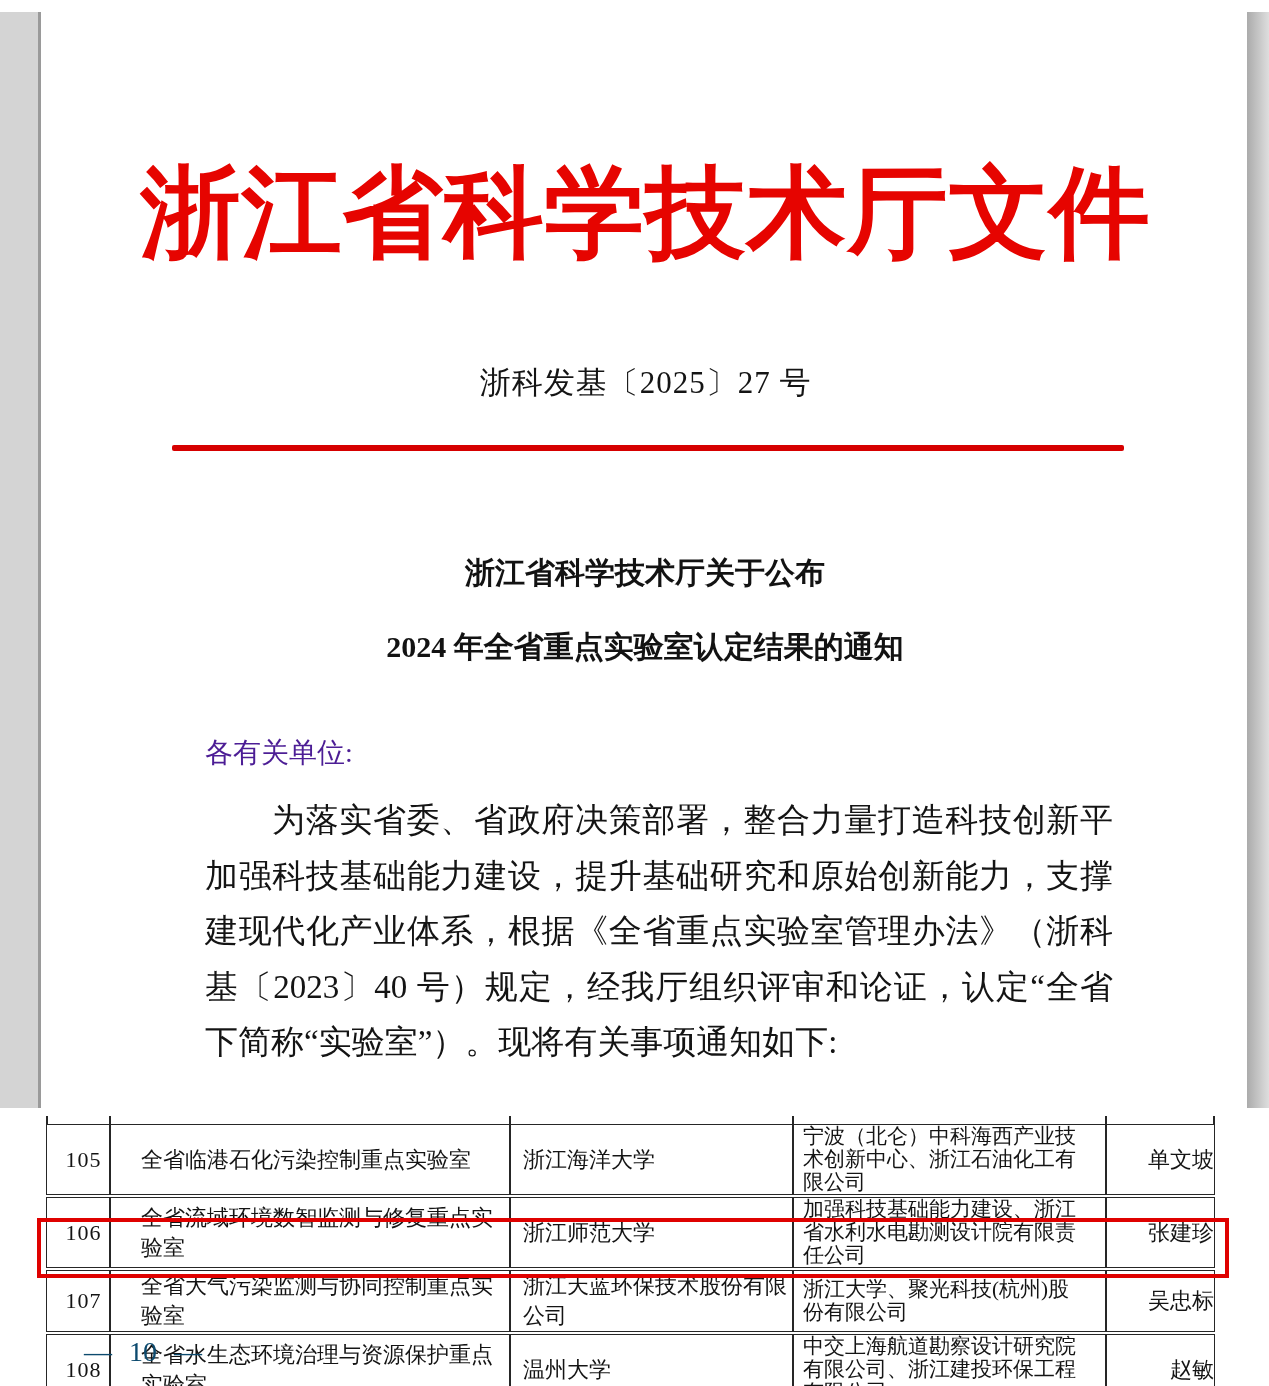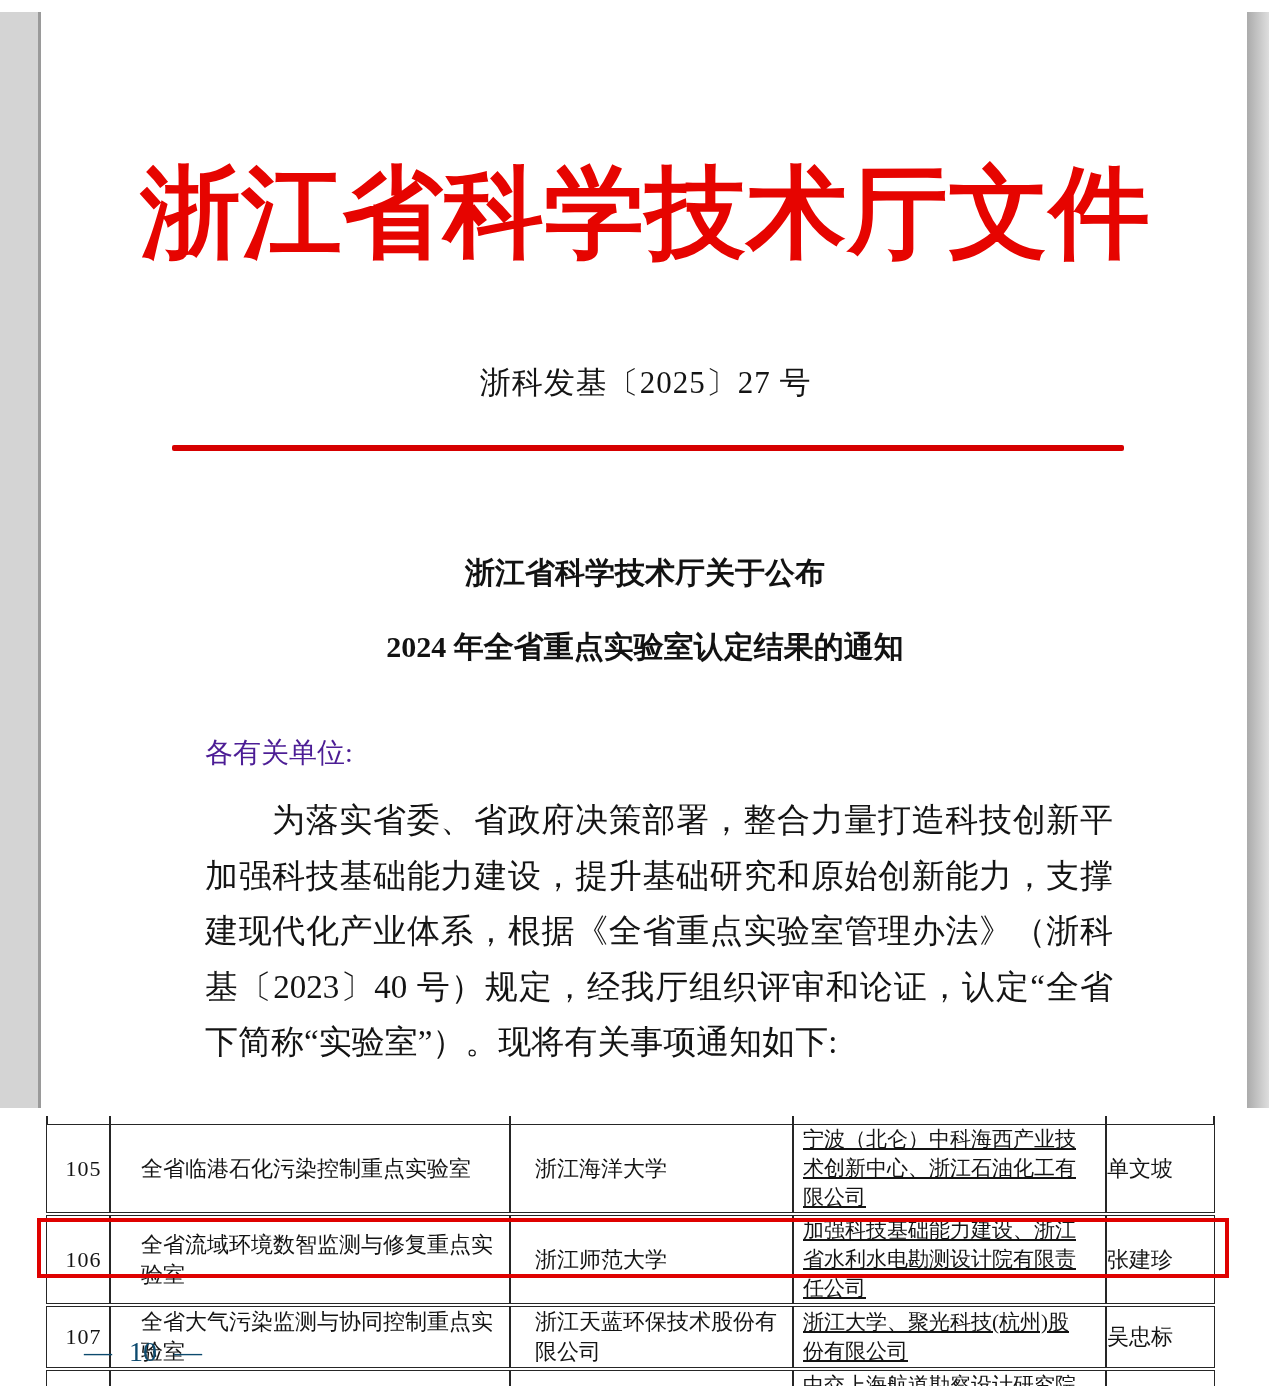--- a/index.html
+++ b/index.html
@@ -99,23 +99,23 @@
   }
   .results-table td {
     border: 1.5px solid #262626;
     height: 45px;
     vertical-align: middle;
     background: #ffffff;
     overflow: hidden;
   }
   td.c-num      { text-align: center; letter-spacing: 1px; padding-left: 11px; }
   td.c-lab      { padding-left: 30px; }
-  td.c-inst     { padding-left: 24px; }
-  td.c-partners { padding: 0 16px 0 9px; font-size: 21px; line-height: 29px; text-decoration: underline; }
-  td.c-dir      { text-align: left; }
+  td.c-inst     { padding-left: 12px; }
+  td.c-partners { padding: 0 16px 0 9px; font-size: 21px; line-height: 23px; }
+  td.c-dir      { text-align: right; }
 
   
   .stub {
     position: absolute; top: 8px;
     width: 2px; height: 8px;
     background: #262626;
   }
 
   .highlight-box {
     position: absolute; left: 37px; top: 110px;

